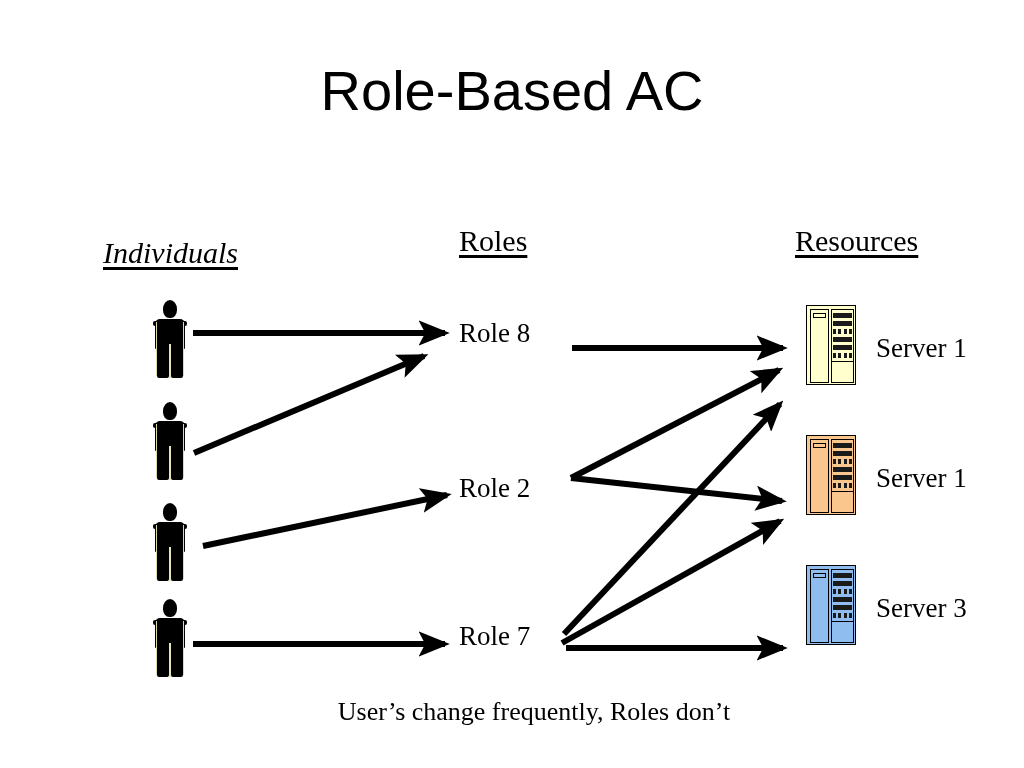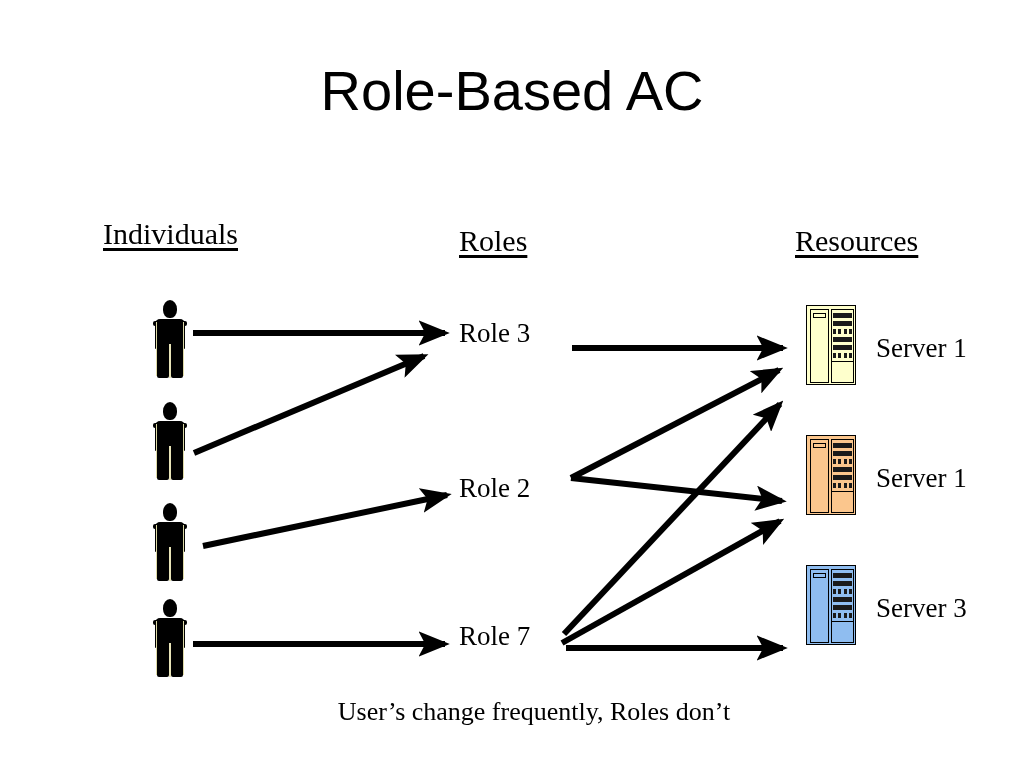--- a/index.html
+++ b/index.html
@@ -38,21 +38,21 @@
   .col-header {
     position: absolute;
     font-family: "Liberation Serif", "DejaVu Serif", serif;
     font-size: 30px;
     font-weight: 400;
     color: #000000;
     text-decoration: underline;
     text-underline-offset: 4px;
     white-space: nowrap;
   }
-  .hdr-individuals { left: 103px; top: 217px; }
+  .hdr-individuals { left: 103px; top: 236px; font-style: italic; }
   .hdr-roles       { left: 459px; top: 224px; }
   .hdr-resources   { left: 795px; top: 224px; }
 
   .role-label {
     position: absolute;
     font-family: "Liberation Serif", "DejaVu Serif", serif;
     font-size: 27px;
     color: #000000;
     white-space: nowrap;
   }
@@ -278,21 +278,21 @@
     <span class="head"></span>
     <span class="torso"></span>
     <span class="shoulders"></span>
     <span class="leg-l"></span>
     <span class="leg-r"></span>
     <span class="gap"></span>
     <span class="edge-l"></span>
     <span class="edge-r"></span>
   </div>
 
-  <div class="role-label role-1">Role 3</div>
+  <div class="role-label role-1">Role 8</div>
   <div class="role-label role-2">Role 2</div>
   <div class="role-label role-3">Role 7</div>
 
   <div class="server srv-ico-1">
     <span class="bay-left"></span>
     <span class="bay-right"></span>
     <span class="slot"></span>
     <span class="bar b1"></span>
     <span class="bar b2"></span>
     <span class="dots d1">

